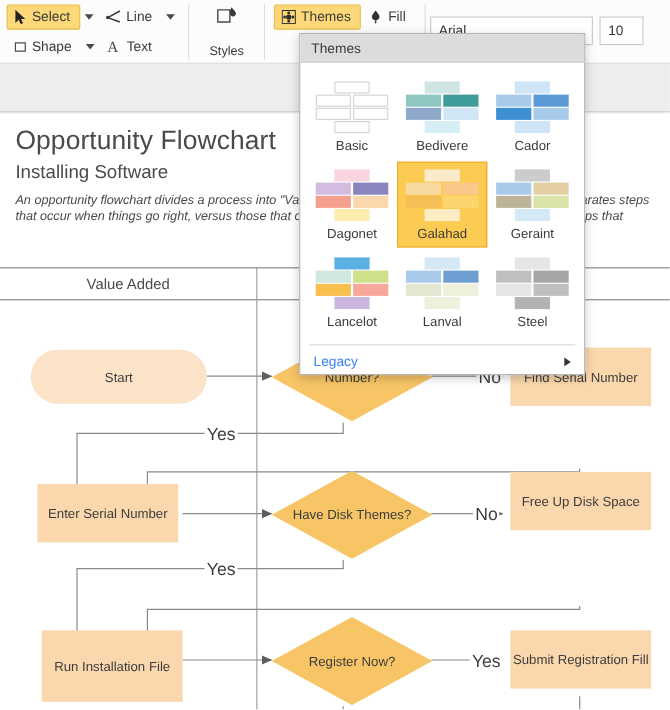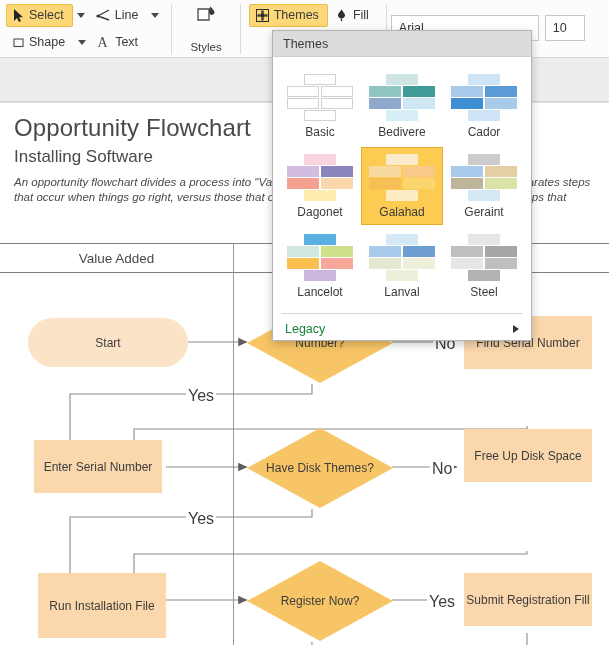--- a/index.html
+++ b/index.html
@@ -191,21 +191,21 @@
   .sw i { position: absolute; display: block; }
   .sw .t  { left: 17px; top: 0;    width: 32px; height: 11px; }
   .sw .ml { left: 0;    top: 12px; width: 32px; height: 11px; }
   .sw .mr { left: 34px; top: 12px; width: 32px; height: 11px; }
   .sw .bl { left: 0;    top: 24px; width: 32px; height: 11px; }
   .sw .br { left: 34px; top: 24px; width: 32px; height: 11px; }
   .sw .b  { left: 17px; top: 36px; width: 32px; height: 11px; }
   .menu-div { height: 1px; background: #d8d8d8; margin: 6px 8px 0 8px; }
   .menu-item {
     height: 30px; display: flex; align-items: center;
-    padding: 0 12px; font-size: 12.5px; color: #15803d; cursor: default;
+    padding: 0 12px; font-size: 12.5px; color: #3b82f6; cursor: default;
   }
   .menu-item .arrow {
     margin-left: auto;
     width: 0; height: 0;
     border-top: 4.5px solid transparent;
     border-bottom: 4.5px solid transparent;
     border-left: 6px solid #333;
   }
 </style>
 </head>

